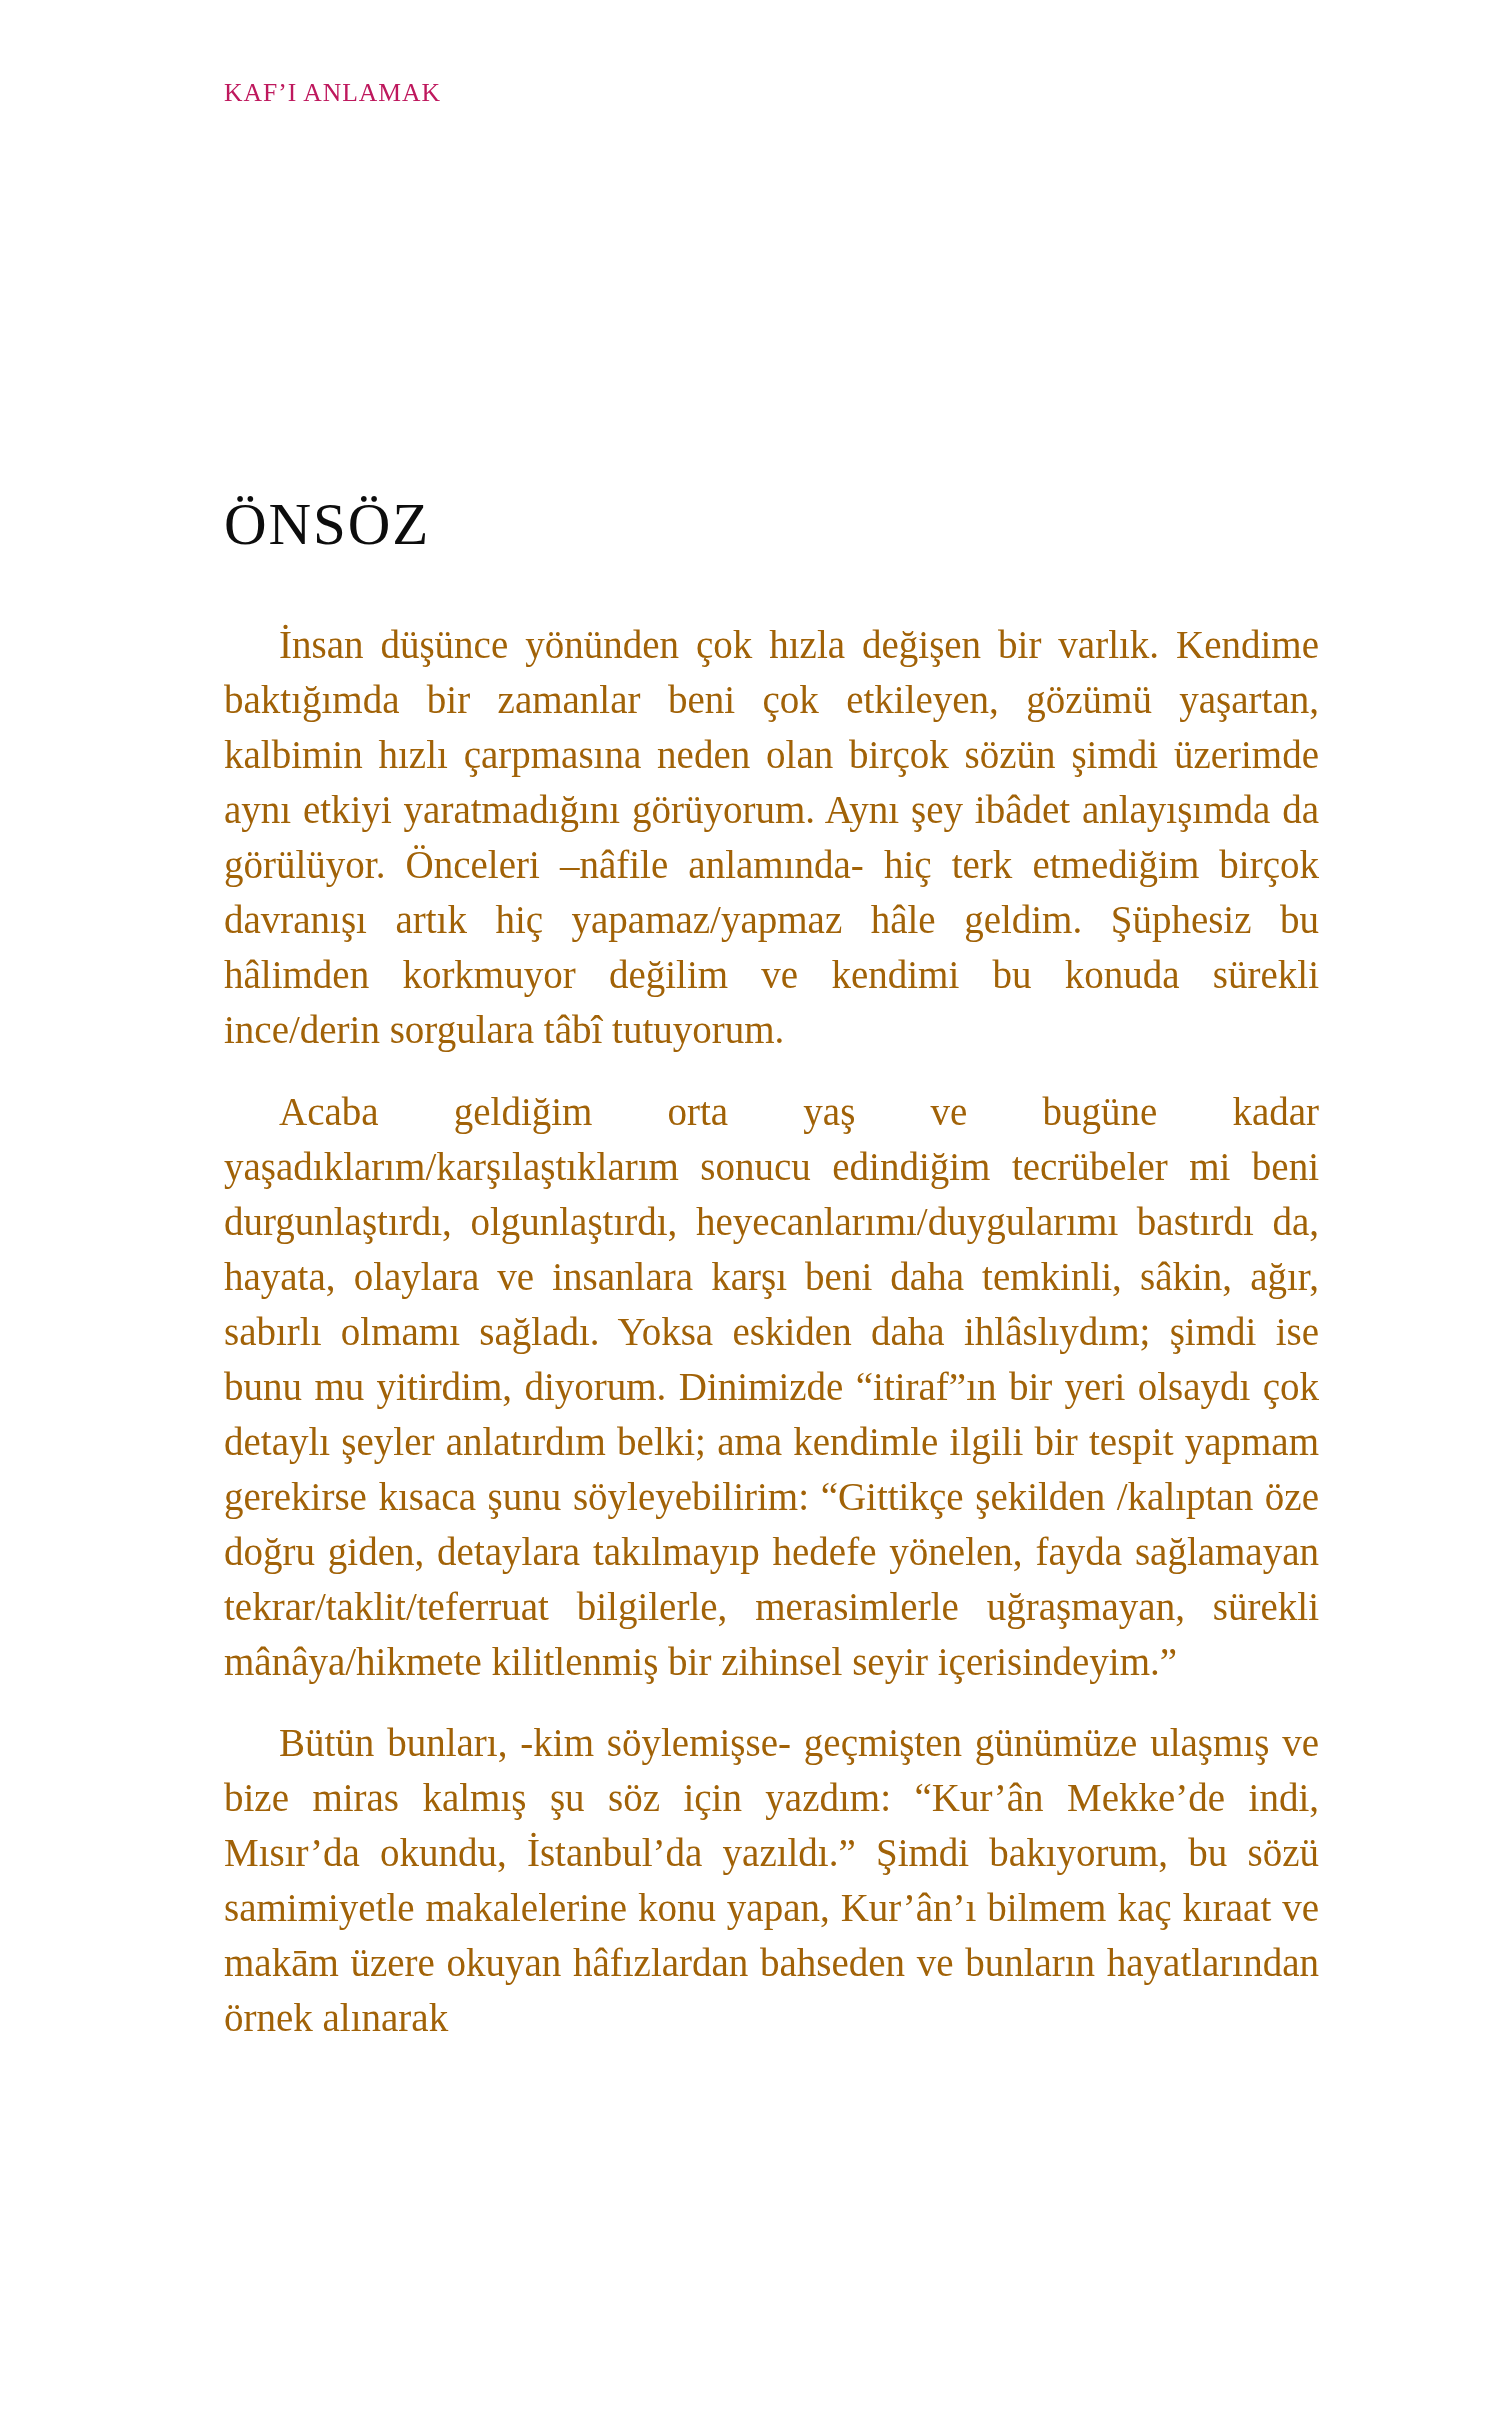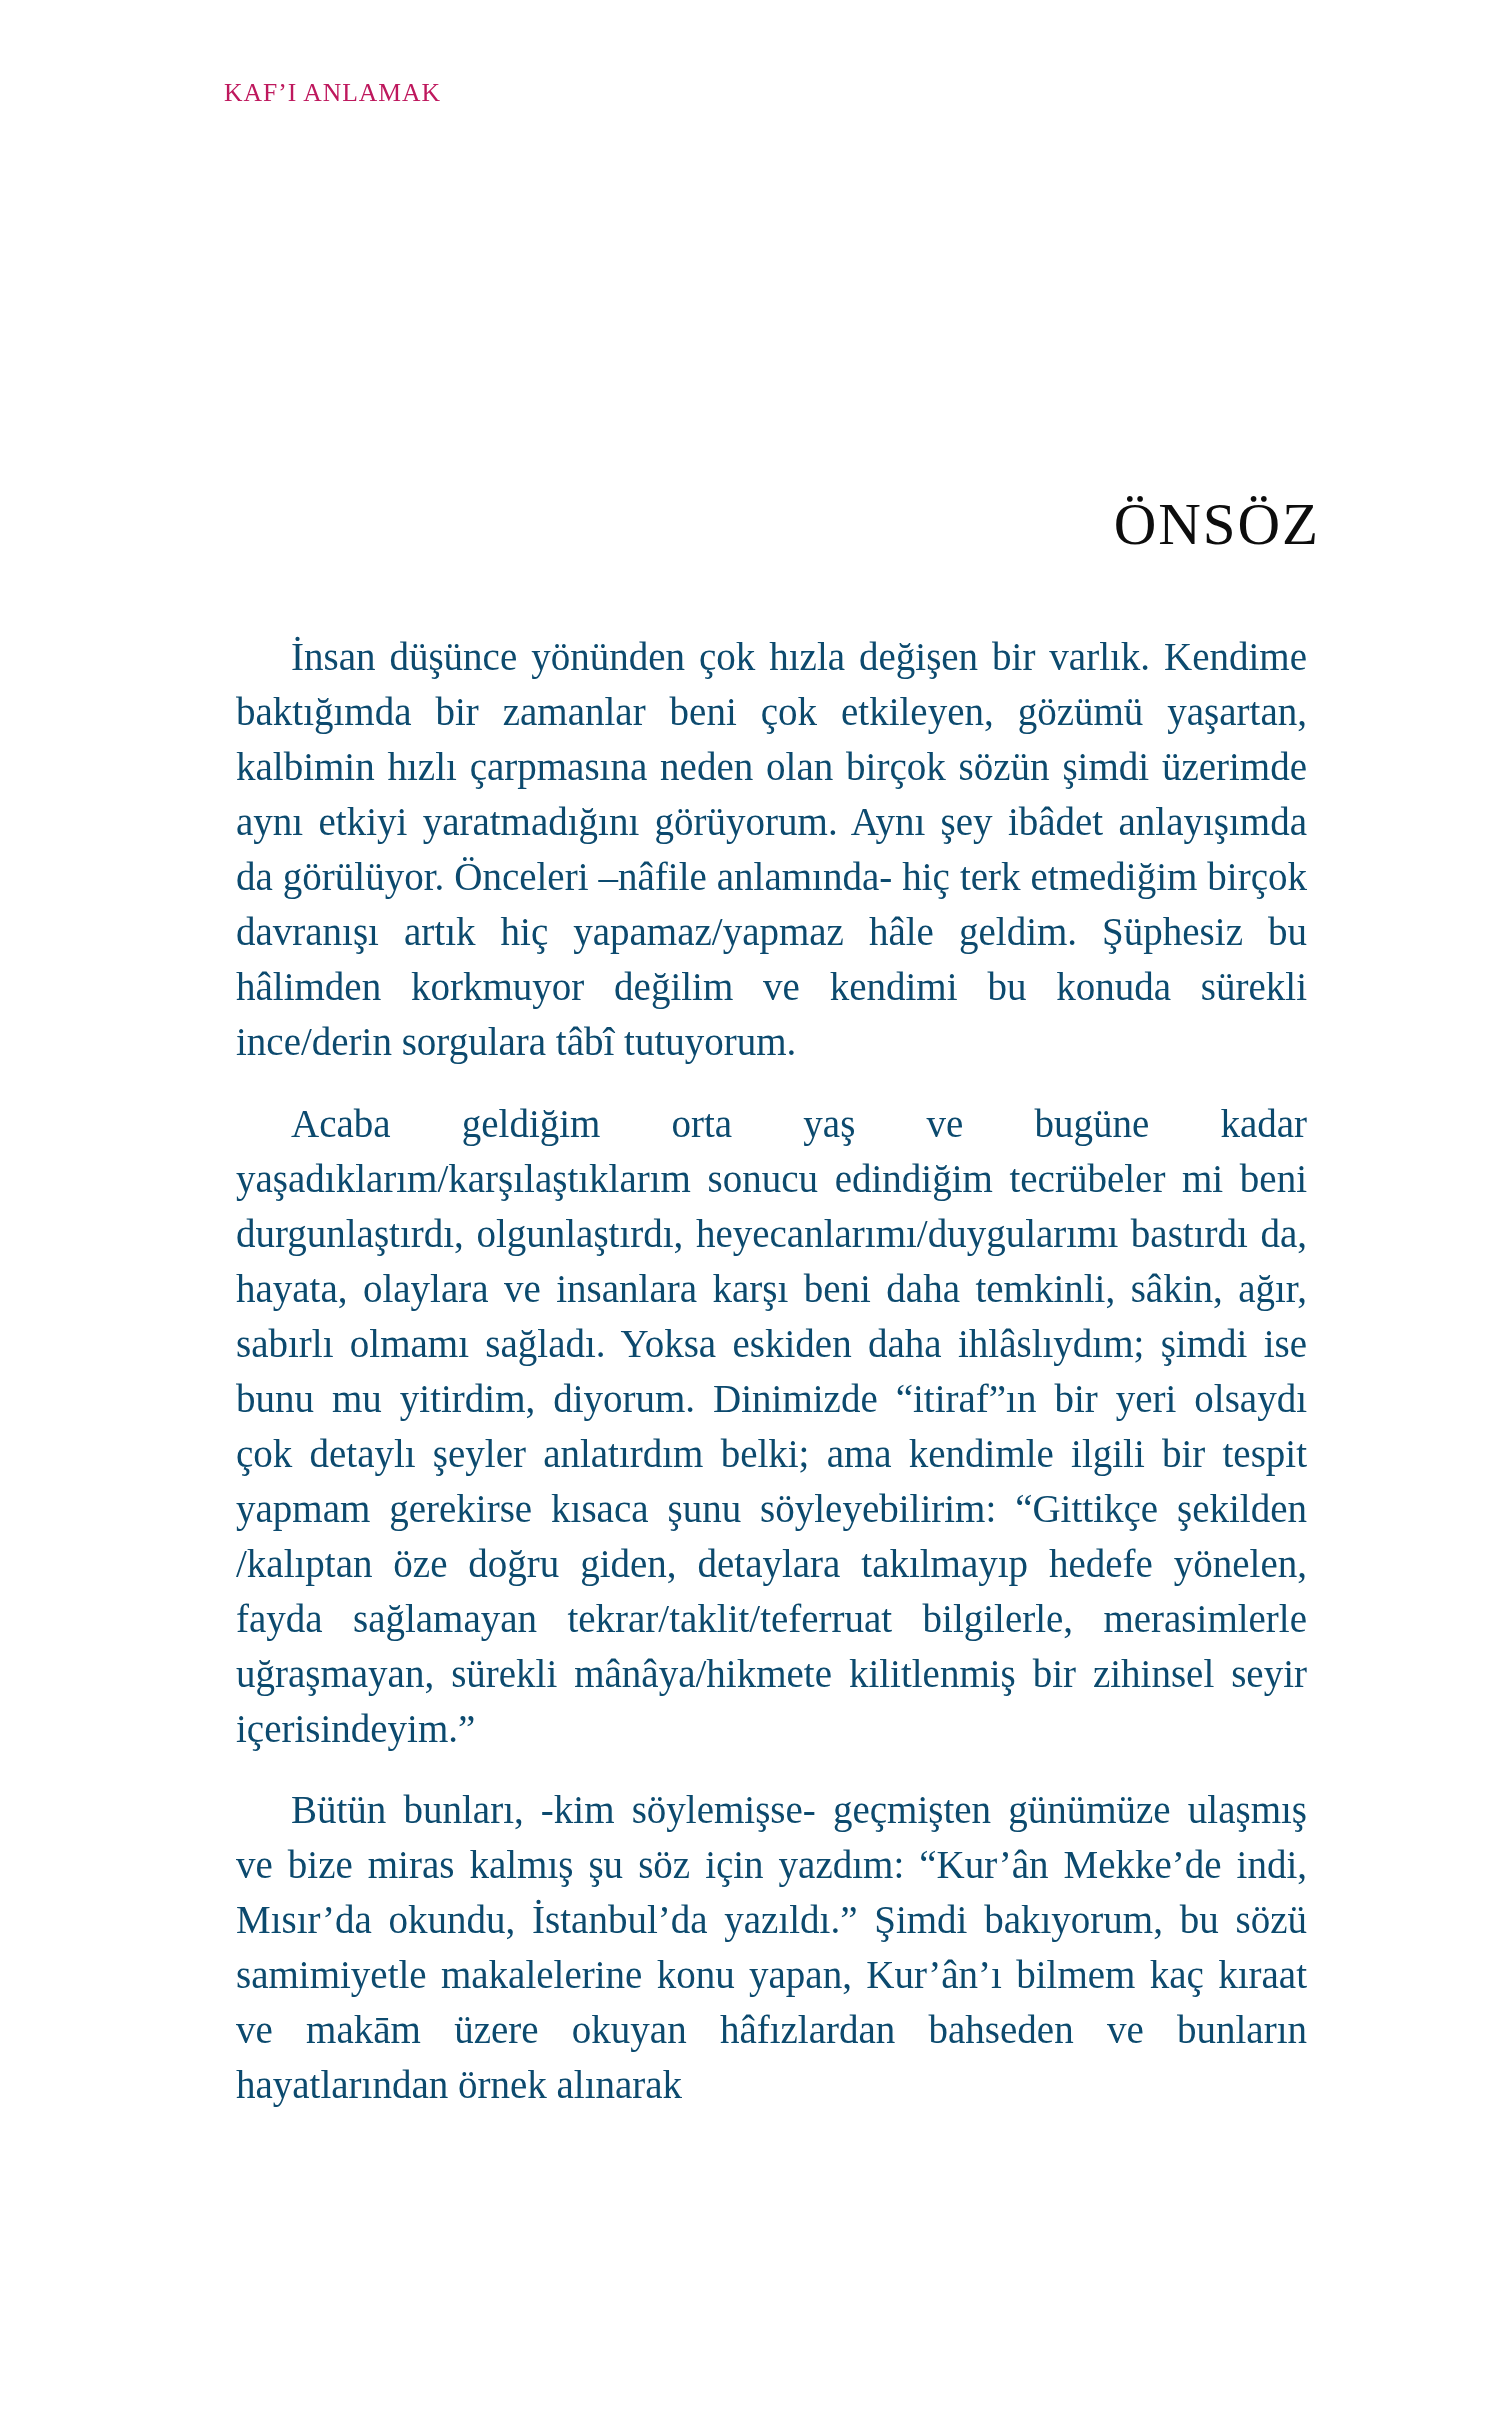--- a/index.html
+++ b/index.html
@@ -33,43 +33,43 @@
     font-variant: small-caps;
     text-transform: uppercase;
   }
 
   
   .chapter-title {
     position: absolute;
     left: 224px;
     top: 452px;
     width: 1096px;
-    text-align: right;
+    text-align: left;
     font-size: 59px;
     letter-spacing: 1.9px;
     color: #0d0d0d;
     font-weight: normal;
     line-height: 1.1;
   }
 
   
   .body-block {
     position: absolute;
     left: 220px;
     top: 613px;
     width: 1103px;
   }
 
   p.para {
-    margin: 16px;
+    margin: 4px;
     text-align: justify;
     text-justify: inter-word;
     font-size: 39px;
     line-height: 55px;
-    color: #0c4a6e;
+    color: #a16207;
     text-indent: 55px;
     -webkit-hyphens: none;
     hyphens: none;
   }
   p.para + p.para {
     margin-top: 26.5px;
   }
   p.para:last-child {
     text-align: justify;
   }

